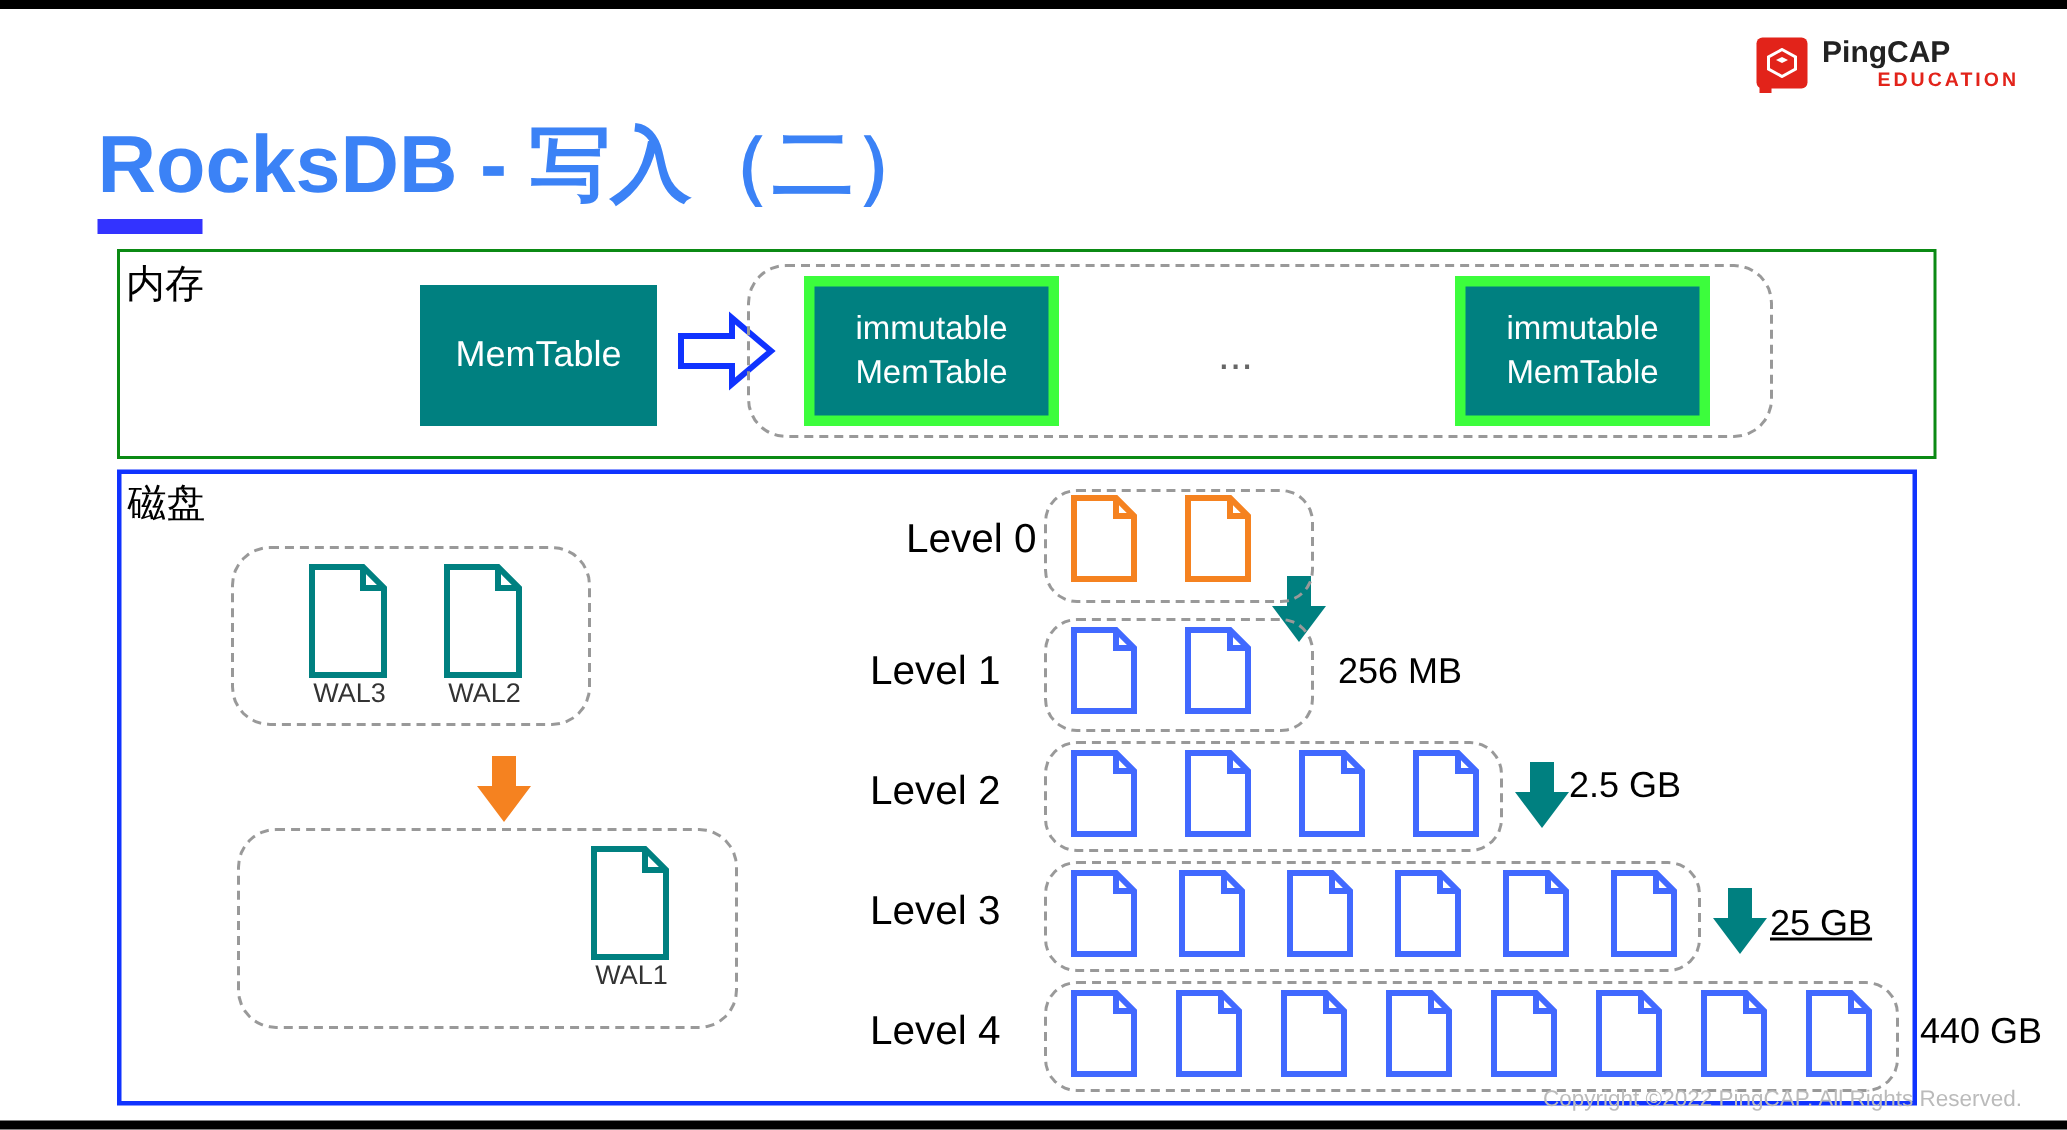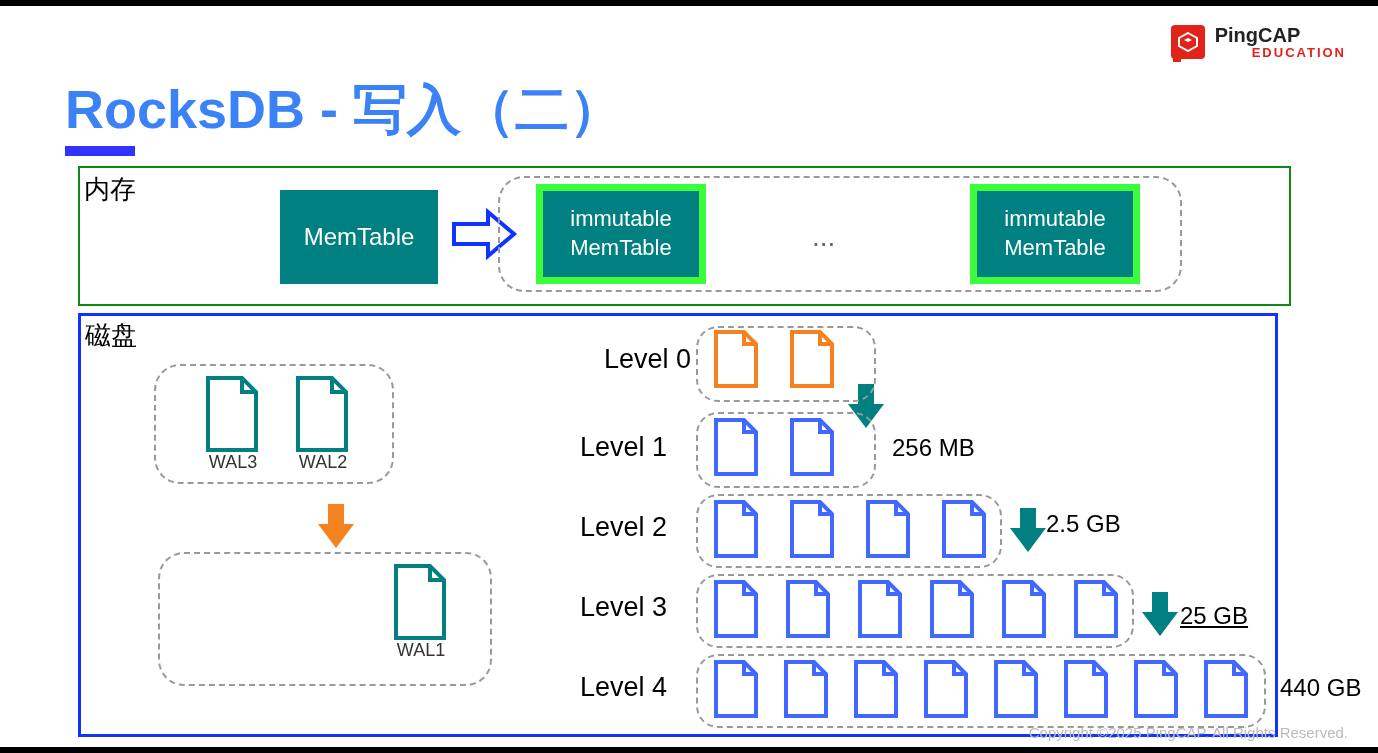--- a/index.html
+++ b/index.html
@@ -386,13 +386,13 @@
       <path d="M34 4 L34 16 L46 16" fill="none" stroke="#4169ff" stroke-width="4"></path>
     </svg>
   </div>
 <div class="file-icon" style="left:1200px; top:652px;">
     <svg width="52" height="62" viewBox="0 0 52 62">
       <path d="M6 4 L34 4 L46 16 L46 58 L6 58 Z" fill="#fff" stroke="#4169ff" stroke-width="4"></path>
       <path d="M34 4 L34 16 L46 16" fill="none" stroke="#4169ff" stroke-width="4"></path>
     </svg>
   </div>
 
-<div class="copyright">Copyright ©2025 PingCAP. All Rights Reserved.</div>
+<div class="copyright">Copyright ©2022 PingCAP. All Rights Reserved.</div>
 
 </body></html>

